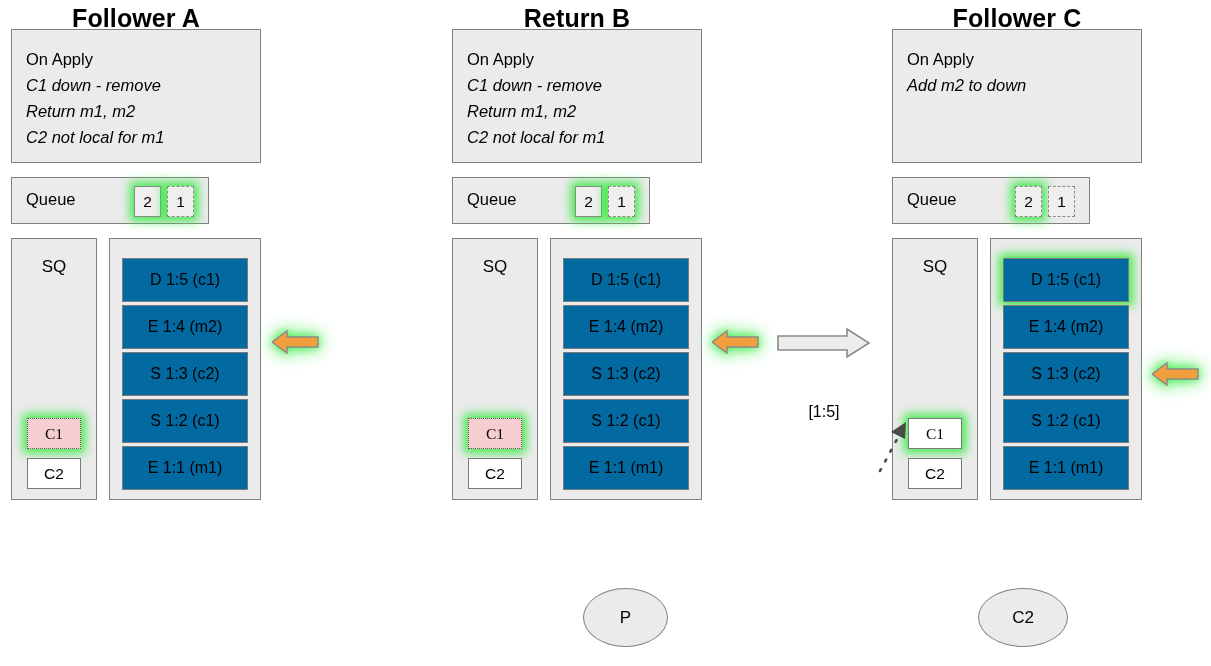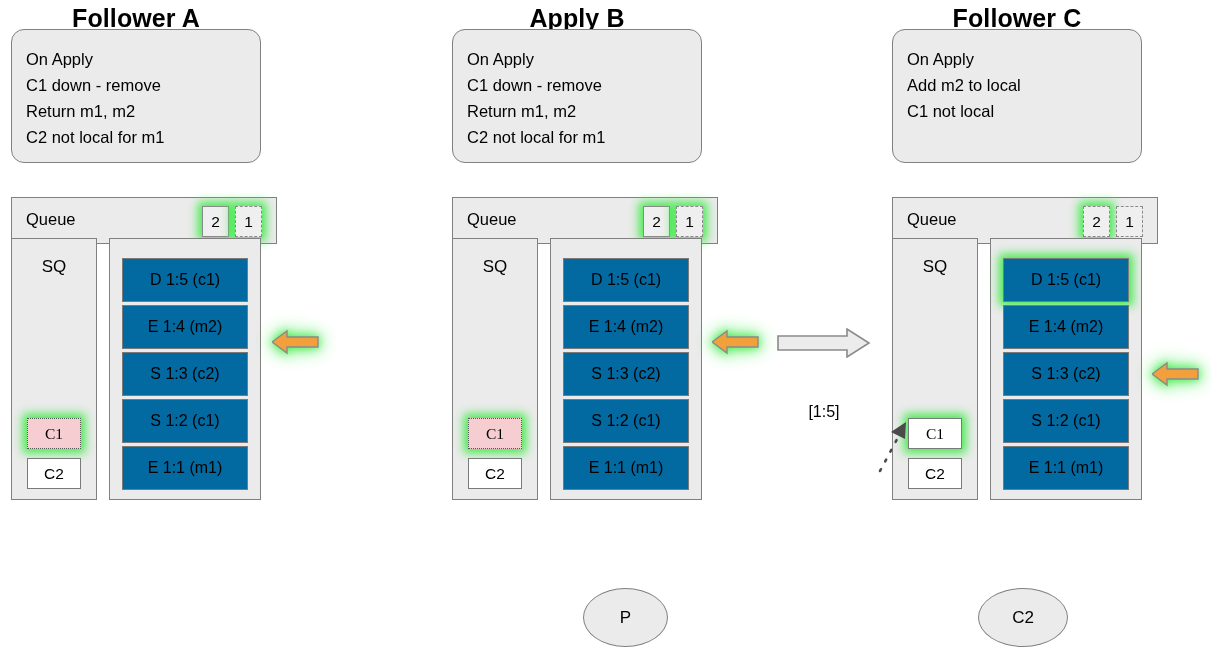--- a/index.html
+++ b/index.html
@@ -31,34 +31,34 @@
 
   
   .panel {
     position: absolute;
     background: #ebebeb;
     border: 1.6px solid #808080;
     box-sizing: border-box;
   }
 
   
-  .apply-card { left: 0; top: 29px; width: 250px; height: 134px; border-radius: 13px; }
+  .apply-card { left: 0; top: 29px; width: 250px; height: 134px; }
   .apply-lines {
     position: absolute;
     left: 14px; top: 16px; right: 8px;
   }
   .apply-line {
     font-size: 16.5px;
     line-height: 26px;
     white-space: nowrap;
   }
-  .apply-line.it { }
-
-  
-  .queue-card { left: 0; top: 177px; width: 266px; height: 47px; margin-top: 20px; }
+  .apply-line.it { font-style: italic; }
+
+  
+  .queue-card { left: 0; top: 177px; width: 198px; height: 47px; }
   .queue-label {
     position: absolute;
     left: 14px; top: 12px;
     font-size: 16.5px;
   }
   .queue-slots {
     position: absolute;
     right: 14px; top: 8px;
     display: flex;
     gap: 6px;
@@ -215,21 +215,21 @@
     </div>
   </div>
 
   <div class="arrow-orange" style="left:272px; top:329px;">
     <svg width="47" height="26" viewBox="0 0 47 26">
       <path d="M0 13 L15 2 L15 8 L46 8 L46 18 L15 18 L15 24 Z" fill="#f2a03c" stroke="#8a8a8a" stroke-width="1.4" stroke-linejoin="miter"></path>
     </svg>
   </div>
 
   <div class="node" style="left:452px;">
-    <div class="node-title">Apply B</div>
+    <div class="node-title">Return B</div>
 
     <div class="panel apply-card">
       <div class="apply-lines">
         <div class="apply-line">On Apply</div>
         <div class="apply-line it">C1 down - remove</div>
         <div class="apply-line it">Return m1, m2</div>
         <div class="apply-line it">C2 not local for m1</div>
       </div>
     </div>
 
@@ -273,22 +273,21 @@
     </svg>
   </div>
   <div class="transport-label" style="left:777px; top:359px;">[1:5]</div>
 
   <div class="node" style="left:892px;">
     <div class="node-title">Follower C</div>
 
     <div class="panel apply-card">
       <div class="apply-lines">
         <div class="apply-line">On Apply</div>
-        <div class="apply-line it">Add m2 to local</div>
-        <div class="apply-line it">C1 not local</div>
+        <div class="apply-line it">Add m2 to down</div>
       </div>
     </div>
 
     <div class="panel queue-card">
       <div class="queue-label">Queue</div>
       <div class="queue-slots">
         <div class="qbox dashed glow">2</div>
         <div class="qbox dashed">1</div>
       </div>
     </div>

